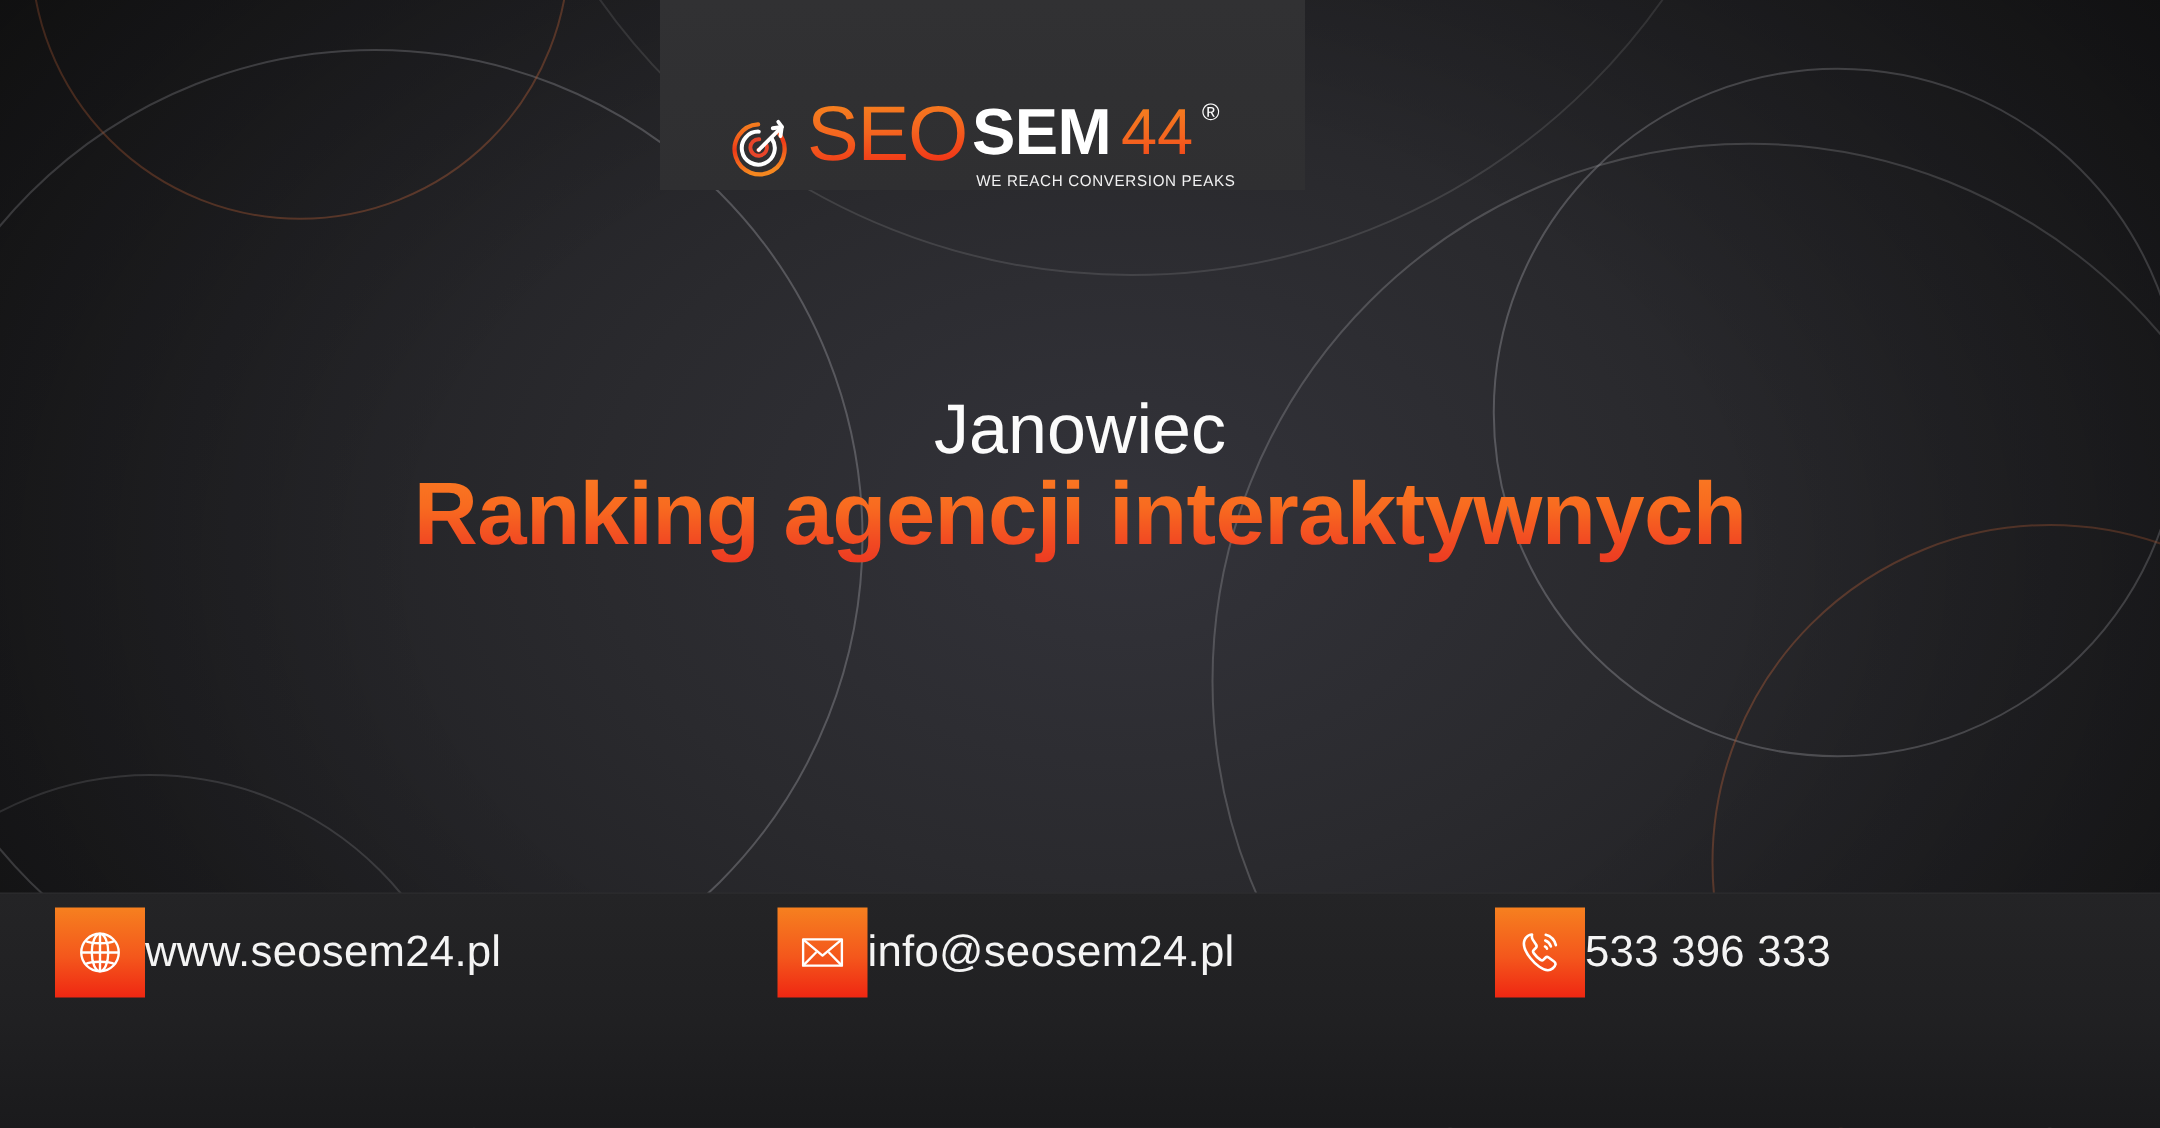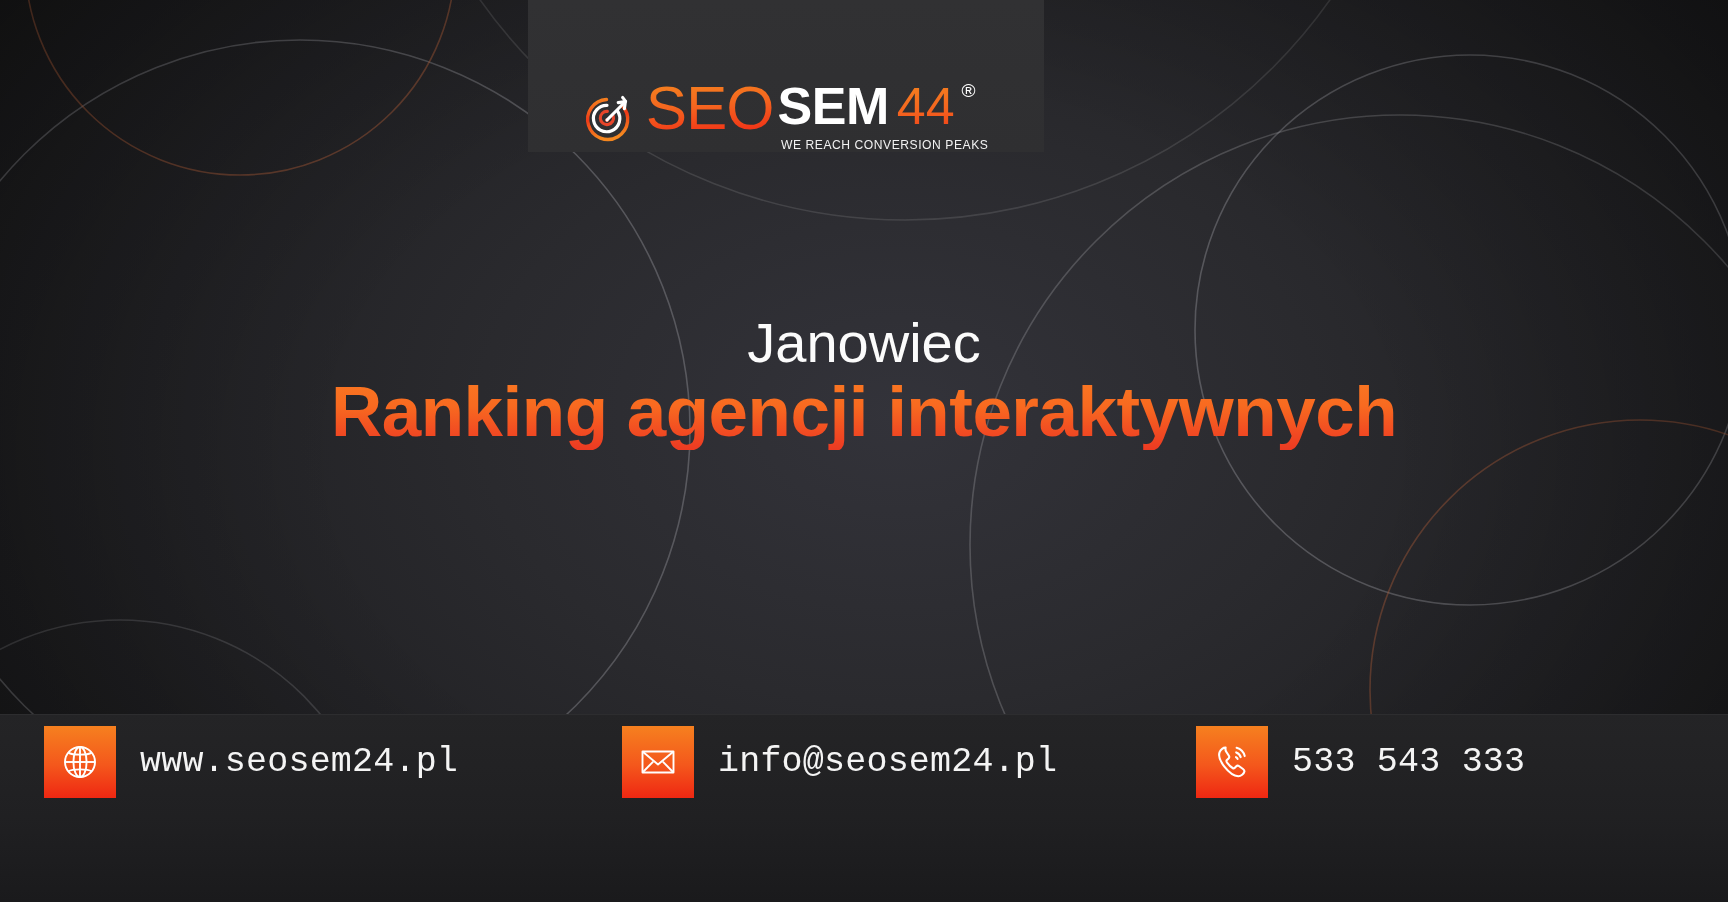--- a/index.html
+++ b/index.html
@@ -95,23 +95,22 @@
     position:absolute; left:0; right:0; bottom:0;
     height:188px;
     background:linear-gradient(180deg,#242426 0%,#202022 55%,#1a1a1c 100%);
   }
   #footer-bar::before{
     content:""; position:absolute; left:0; right:0; top:0; height:1px;
     background:rgba(255,255,255,.045);
   }
   .contact-item{
     position:absolute;
-    display:flex; align-items:center; gap:24px;
+    display:flex; align-items:center; 
     top:12px;
-    font-family:Liberation Mono, monospace;
   }
   .contact-icon{
     width:72px; height:72px; flex:0 0 72px;
     background:linear-gradient(180deg,#f6801f 0%,#f4571c 55%,#ef2712 100%);
     display:flex; align-items:center; justify-content:center;
   }
   .contact-icon svg{ display:block; }
   .contact-text{
     font-size:35px; color:#f4f4f4; font-weight:400; white-space:nowrap;
     letter-spacing:.2px;
@@ -210,17 +209,17 @@
 
     <div class="contact-item" id="contact-phone">
       <span class="contact-icon">
         <svg width="40" height="40" viewBox="0 0 40 40" fill="none" stroke="#ffffff" stroke-width="2.1" stroke-linecap="round" stroke-linejoin="round">
           <path d="M13.6 5.6 C11.4 5.4 8.6 7.6 7.6 10.2 C6.3 13.7 8.2 19.3 12.4 24.6 C16.7 30.1 22.4 34 26.2 34.2 C28.9 34.3 32 31.7 32.4 29.5 C32.6 28.4 32.1 27.8 31 27 L26.9 24 C25.9 23.3 25.1 23.4 24.3 24.2 L22.6 25.9 C22 26.5 21.4 26.5 20.6 26 C18.9 25 16.6 22.8 15.1 20.7 C14.2 19.5 14.2 18.8 14.9 18.1 L16.6 16.4 C17.4 15.6 17.5 14.8 16.9 13.8 L14.1 9.5 C13.5 8.6 13.2 8 13.6 5.6 Z"></path>
           <path d="M24.2 10.4 C26.4 11.2 28 12.9 28.7 15.1"></path>
           <path d="M24.6 5.8 C28.6 6.9 31.7 10.1 32.7 14.1"></path>
           <path d="M24 15.2 C24.8 15.5 25.4 16.1 25.6 16.9"></path>
         </svg>
       </span>
-      <span class="contact-text">533 543 333</span>
+      <span class="contact-text">533 396 333</span>
     </div>
 
   </div>
 </div>
 
 </body></html>

